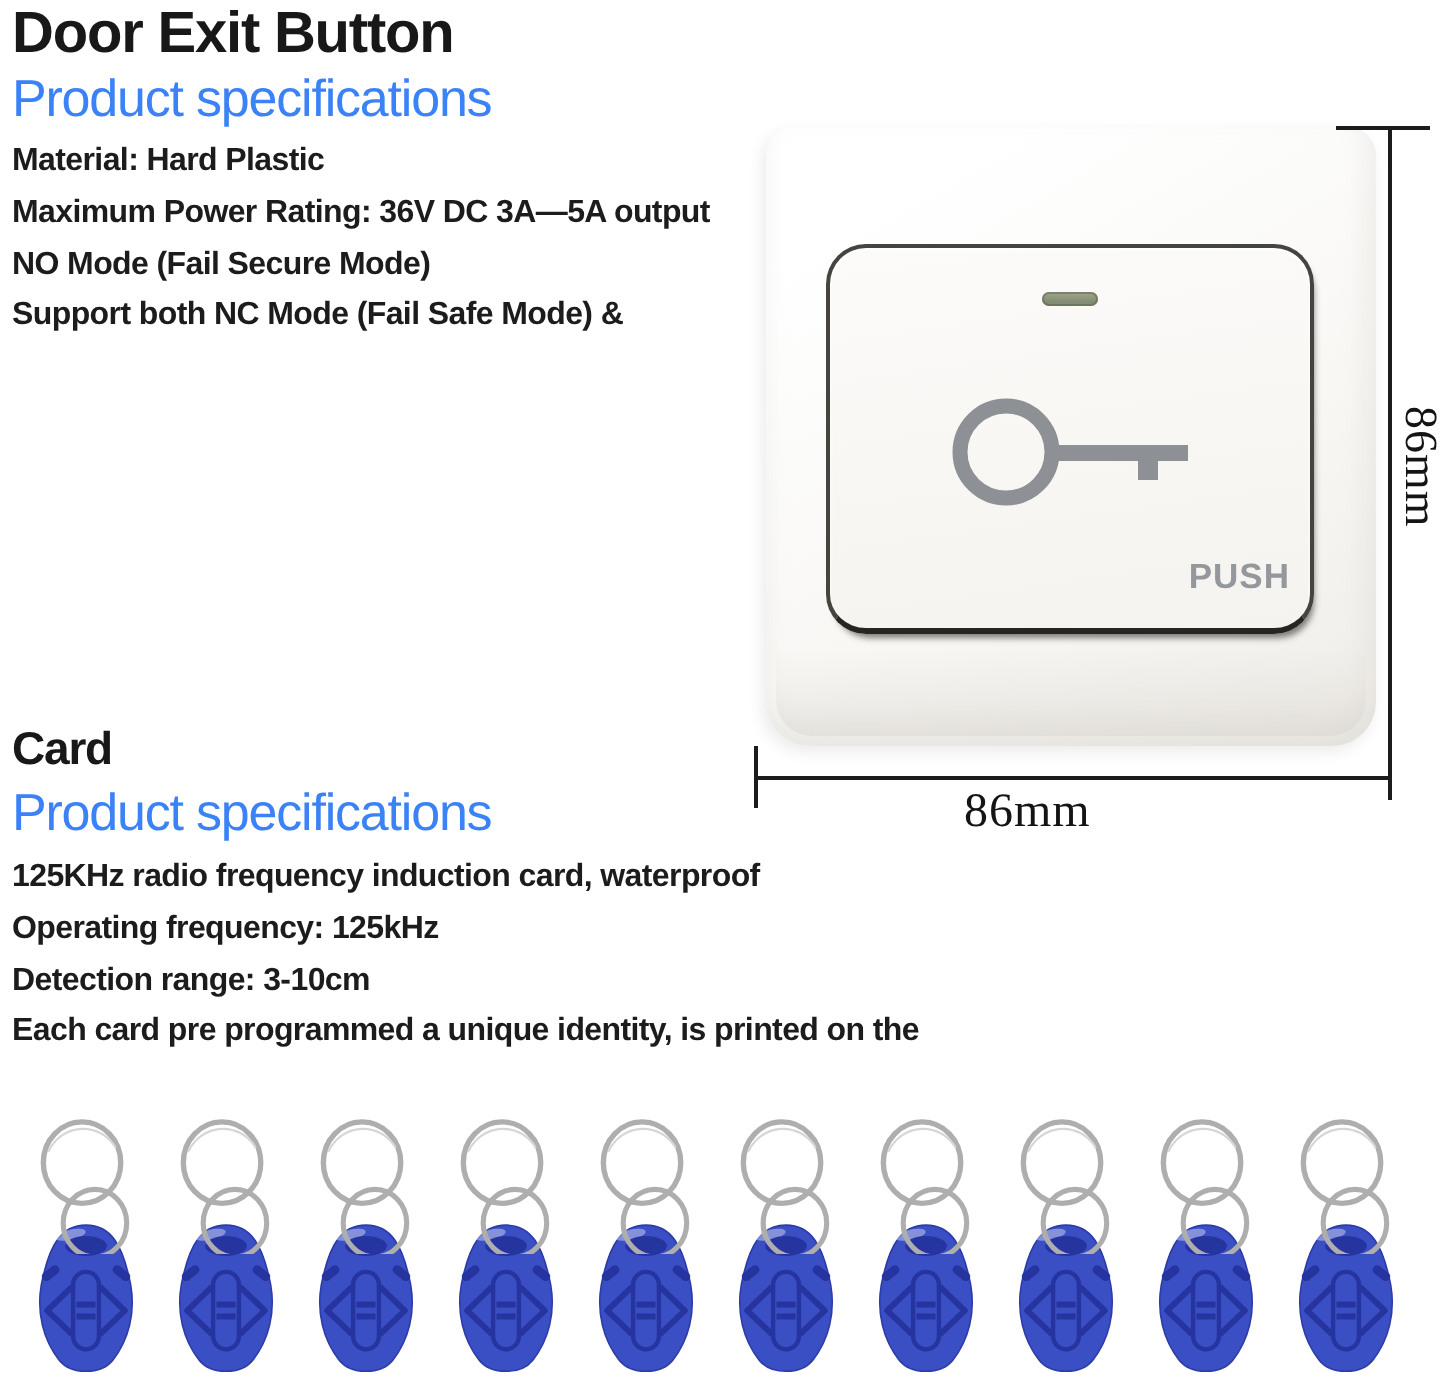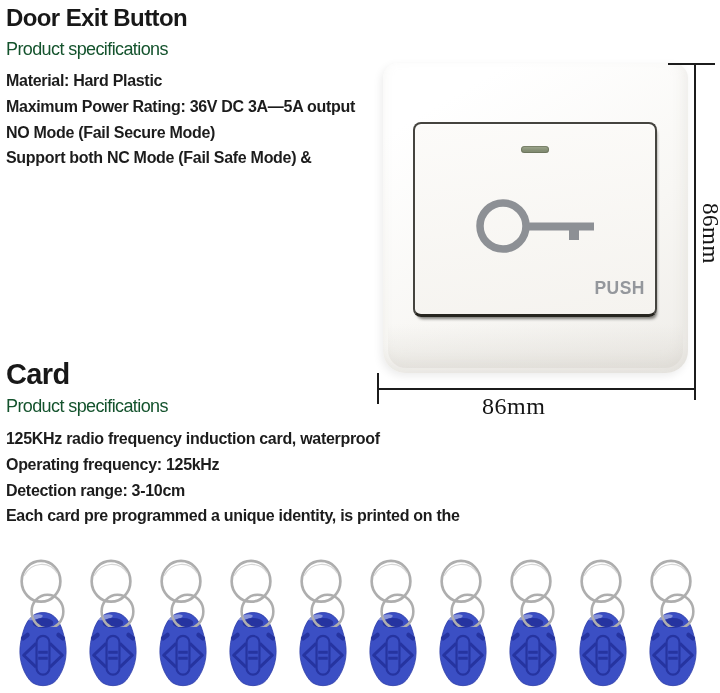--- a/index.html
+++ b/index.html
@@ -5,43 +5,43 @@
 <style>
   html,body{margin:0;padding:0;background:#fff;}
   .page{
     position:relative;width:720px;height:693px;background:#fff;overflow:hidden;
     font-family:"Liberation Sans",sans-serif;color:#1d1d1d;
   }
   
   .textblock{position:absolute;left:6px;}
   .tb-top{top:1px;}
   .tb-card{top:357px;}
-  .h-title{margin:0;font-size:24px;line-height:33px;font-weight:700;letter-spacing:-0.6px;color:#181818;}
-  .tb-card .h-title{font-size:29px;line-height:34px;}
-  .h-sub{margin:0;font-size:18px;line-height:30px;font-weight:400;letter-spacing:-0.6px;color:#14532d;}
+  .h-title{margin:0;font-size:29px;line-height:33px;font-weight:700;letter-spacing:-0.6px;color:#181818;}
+  .tb-card .h-title{font-size:23px;line-height:34px;}
+  .h-sub{margin:0;font-size:26px;line-height:30px;font-weight:400;letter-spacing:-0.6px;color:#3b82f6;}
   .spec{margin:0;font-size:16px;line-height:25.8px;font-weight:600;letter-spacing:-0.3px;color:#1c1c1c;}
   .spec:first-of-type{margin-top:4px;}
   .tb-card .spec:first-of-type{margin-top:5px;}
 
   
   .plate{
     position:absolute;left:383px;top:63px;width:305px;height:310px;
     border-radius:15px 15px 22px 22px;
     background:linear-gradient(150deg,#ffffff 15%,#f8f7f4 60%,#efedе9 100%);
     background:linear-gradient(150deg,#ffffff 15%,#f8f7f4 60%,#efede9 100%);
     box-shadow:-2px 3px 8px rgba(0,0,0,0.08), inset -3px -8px 14px rgba(198,194,186,0.28);
   }
   .plate::after{ 
     content:"";position:absolute;left:5px;right:5px;bottom:5px;height:44px;
     border-radius:0 0 18px 18px;
     background:linear-gradient(180deg,rgba(206,202,194,0) 0%,rgba(206,202,194,0.30) 90%);
   }
   .btn-face{
     position:absolute;left:30px;top:59px;width:244px;height:195px;box-sizing:border-box;
-    border-radius:8px;border:2px solid #45443f;border-bottom:3px solid #26251f;
+    border-radius:20px;border:2px solid #45443f;border-bottom:3px solid #26251f;
     background:linear-gradient(172deg,#fcfbf9 0%,#f5f3ef 100%);
     box-shadow:2px 4px 3px -2px rgba(25,25,20,0.55), inset 0 1px 2px #ffffff;
   }
   .led{
     position:absolute;left:106px;top:22px;width:28px;height:7px;border-radius:4px;
     background:linear-gradient(180deg,#a0a98f 0%,var(--led-color) 70%);
     box-shadow:inset 0 0 0 1px rgba(92,100,78,0.55);
   }
   .key-svg{position:absolute;left:58px;top:70px;width:132px;height:66px;}
   .push{

